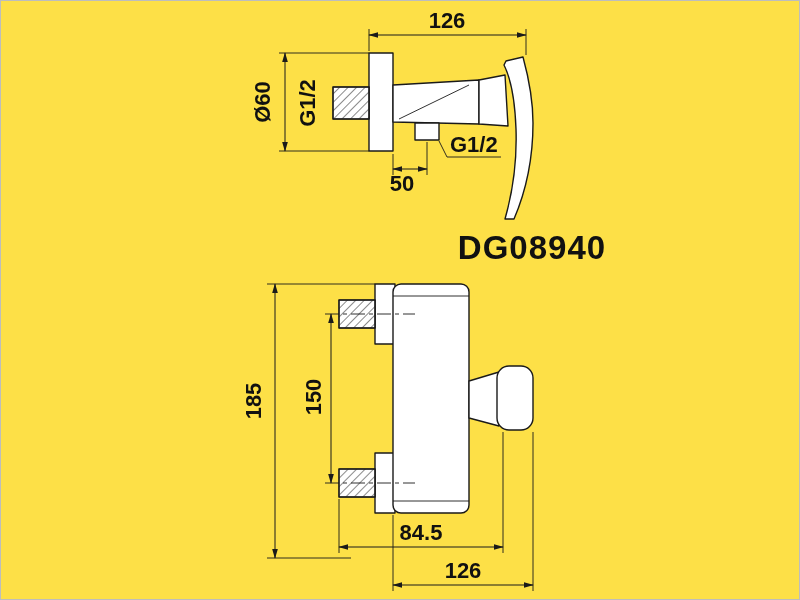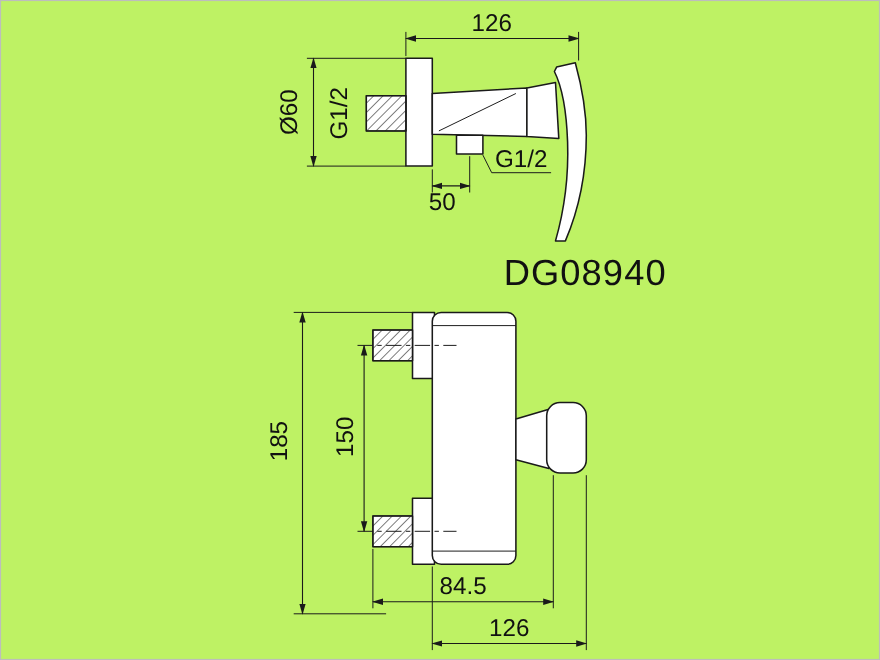--- a/index.html
+++ b/index.html
@@ -1,18 +1,18 @@
 <!DOCTYPE html>
 <html><head>
 <meta charset="utf-8">
 <style>
   html,body { margin:0; padding:0; background:#ffffff; }
   .frame {
     position:relative; width:798px; height:598px;
-    border:1px solid #bdbdbd; background:#bef264; overflow:hidden;
+    border:1px solid #bdbdbd; background:#fde047; overflow:hidden;font-weight:bold;
   }
   svg { display:block; }
   .object  { fill:#ffffff; stroke:#1a1a1a; stroke-width:1.4; stroke-linejoin:round; }
   .thin    { stroke:#1a1a1a; stroke-width:0.9; fill:none; }
   .dim     { stroke:#1a1a1a; stroke-width:1; fill:none; }
   .ext     { stroke:#1a1a1a; stroke-width:0.9; fill:none; }
   .hatch-overlay { fill:url(#hatch); stroke:none; }
   .center  { stroke:#1a1a1a; stroke-width:0.9; stroke-dasharray:14 4 4 4; fill:none; }
   text { font-family:"Liberation Sans", sans-serif; fill:#111111; }
   .dimtext { font-size:22px; }

